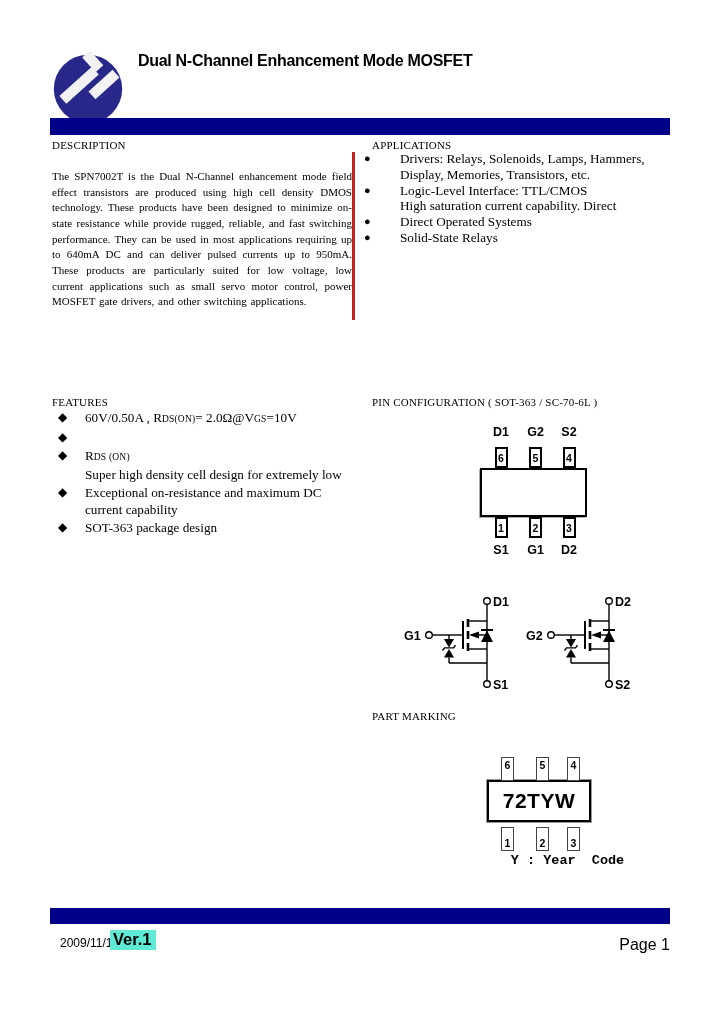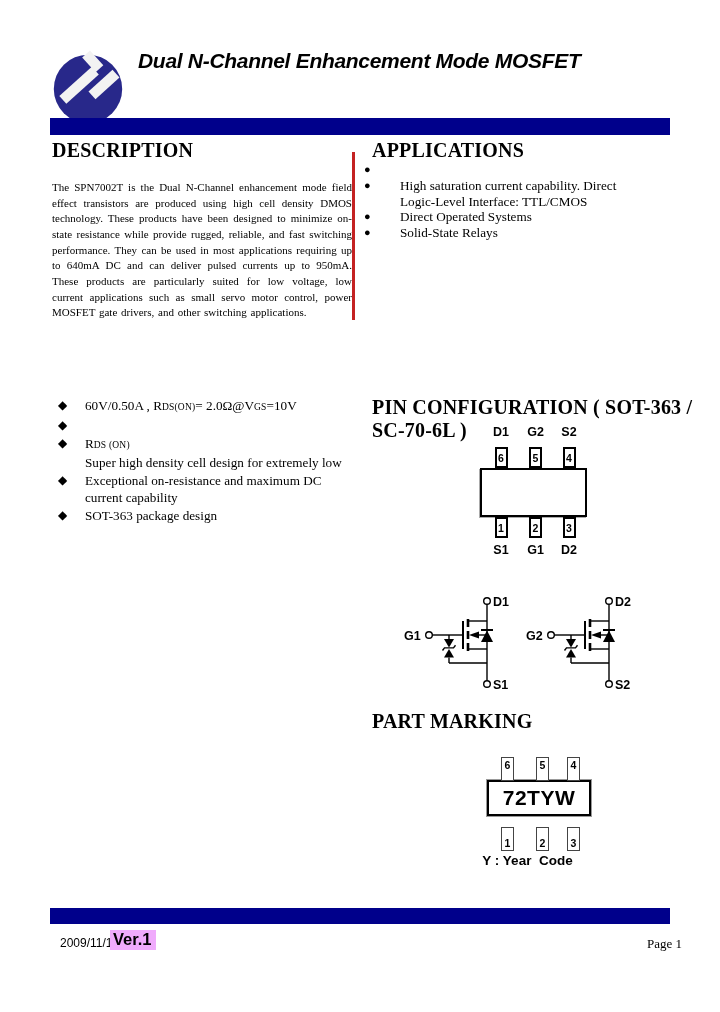--- a/index.html
+++ b/index.html
@@ -6,27 +6,27 @@
   html,body { background:#fff; }
   .page {
     position:relative; width:720px; height:1012px; background:#fff;
     font-family:"Liberation Serif", serif; color:#000; overflow:hidden;
   }
   
   .logo { position:absolute; left:50px; top:50px; width:76px; height:76px; }
   .titleblock { position:absolute; left:138px; top:48px; width:540px;
     font-family:"Liberation Sans", sans-serif; }
   .part-number { font-size:30px; font-weight:bold; line-height:34px; letter-spacing:0.5px; }
-  .subtitle { font-size:21px; font-weight:bold; line-height:25px; letter-spacing:-0.3px;font-style:italic; }
+  .subtitle { font-size:16px; font-weight:bold; line-height:25px; letter-spacing:-0.3px; }
   .navy-bar { position:absolute; left:50px; width:620px; height:17px; }
   .navy-bar.top { top:118px; }
   .navy-bar.bottom { top:908px; height:16px; }
   
-  .sec-heading { font-family:"Liberation Serif", serif; font-weight:bold;
-    font-size:20px; letter-spacing:0.2px; }
+  .sec-heading { font-family:"Liberation Serif", serif; font-weight:normal;
+    font-size:11px; letter-spacing:0.2px; }
   
   .desc-col { position:absolute; left:52px; top:139px; width:300px; }
   .desc-body { margin-top:18px; font-size:11px; line-height:15.65px;
     text-align:justify; word-spacing:1px; }
   
   .rev-bar { position:absolute; left:352px; top:152px; width:3px; height:168px; background:#c42222; }
   
   .apps-col { position:absolute; left:362px; top:139px; width:302px; }
   .apps-col .sec-heading { margin-left:10px; }
   .bullet-row { display:flex; align-items:flex-start; font-size:13.2px; line-height:15.8px; }
@@ -57,32 +57,32 @@
   .schem .med { stroke-width:2; }
   .schem text { font-family:"Liberation Sans", sans-serif; font-weight:bold;
     font-size:12.5px; fill:#000; stroke:none; }
   
   .pm-heading { position:absolute; left:372px; top:710px; }
   .partmark { position:absolute; left:487px; top:757px; width:104px; height:94px;
     font-family:"Liberation Sans", sans-serif; }
   .partmark .pin-box { height:24px; border:1.5px solid #444; }
   .partmark .pin-box.num-top { align-items:flex-start; padding-top:1px; }
   .partmark .pin-box.num-bottom { align-items:flex-end; padding-bottom:1px; }
-  .partmark .pkg-body { left:0; top:23px; width:104px; height:36px;
+  .partmark .pkg-body { left:0; top:23px; width:104px; height:42px;
     border:2.5px solid #000; outline:1px solid #999;
     display:flex; align-items:center; justify-content:center; }
   .marking-text { font-size:21px; font-weight:bold; letter-spacing:0.5px; }
-  .pm-notes { position:absolute; left:420px; top:852px; width:215px; text-align:center;
-    font-family:Liberation Sans, sans-serif; font-weight:bold; font-size:13.5px; line-height:17px; }
+  .pm-notes { position:absolute; left:460px; top:852px; width:215px; text-align:center;
+    font-family:Liberation Mono, monospace; font-weight:bold; font-size:13.5px; line-height:17px; }
   .pm-notes div { white-space:pre; }
   
   .footer-date { position:absolute; left:60px; top:936px; font-family:"Liberation Sans", sans-serif; font-size:12px; }
   .footer-ver { position:absolute; left:110px; top:930px; font-family:"Liberation Sans", sans-serif;
     font-size:16.5px; font-weight:bold; background:#c9c9c9; padding:0 4px 1px 3px; }
-  .footer-page { position:absolute; right:38px; top:936px; font-family:Liberation Serif, serif; font-size:13px; }
+  .footer-page { position:absolute; right:50px; top:936px; font-family:Liberation Sans, sans-serif; font-size:16px; }
 </style>
 </head>
 <body>
 
 <div class="page">
 
   <svg class="logo" viewBox="0 0 80 80">
     <circle cx="40" cy="41" r="36" fill="#28288a"></circle>
     <g transform="rotate(-42 40 40)" fill="#f2f2f2">
       <rect x="12" y="26" width="46" height="11"></rect>
@@ -100,44 +100,49 @@
     <div class="desc-body">The SPN7002T is the Dual N-Channel enhancement mode field effect transistors are produced using high cell density DMOS technology. These products have been designed to minimize on-state resistance while provide rugged, reliable, and fast switching performance. They can be used in most applications requiring up to 640mA DC and can deliver pulsed currents up to 950mA. These products are particularly suited for low voltage, low current applications such as small servo motor control, power MOSFET gate drivers, and other switching applications.</div>
   </div>
 
   <div class="rev-bar" style="background: rgb(196, 34, 34);"></div>
 
   <div class="apps-col">
     <div class="sec-heading">APPLICATIONS</div>
     <div>
         <div class="bullet-row">
           <span class="bullet-glyph">●</span>
-        </div>
-        <div class="bullet-row">
-          <span class="bullet-glyph">●</span>
-          <div class="bullet-text">
+          <div class="bullet-text">
+            <div>Drivers: Relays, Solenoids, Lamps, Hammers,</div>
+            <div>Display, Memories, Transistors, etc.</div>
+          </div>
+        </div>
+        <div class="bullet-row">
+          <span class="bullet-glyph">●</span>
+          <div class="bullet-text">
+            <div>Logic-Level Interface: TTL/CMOS</div>
             <div>High saturation current capability. Direct</div>
-            <div>Logic-Level Interface: TTL/CMOS</div>
           </div>
         </div>
         <div class="bullet-row">
           <span class="bullet-glyph">●</span>
           <div class="bullet-text">
             <div>Direct Operated Systems</div>
           </div>
         </div>
         <div class="bullet-row">
           <span class="bullet-glyph">●</span>
           <div class="bullet-text">
             <div>Solid-State Relays</div>
           </div>
         </div>
       </div>
   </div>
 
   <div class="feat-col">
+    <div class="sec-heading">FEATURES</div>
     <div>
         <div class="feat-row">
           <span class="feat-glyph">◆</span>
           <div class="feat-text">
             <div><span>60V/0.50A , R</span><span class="subsc">DS(ON)</span><span>= 2.0Ω@V</span><span class="subsc">GS</span><span>=10V</span></div>
           </div>
         </div>
         <div class="feat-row">
           <span class="feat-glyph">◆</span>
         </div>
@@ -245,16 +250,16 @@
       <div class="pin-box num-bottom" style="left: 14px; top: 70px;">1</div>
       <div class="pin-box num-bottom" style="left: 49px; top: 70px;">2</div>
       <div class="pin-box num-bottom" style="left: 80px; top: 70px;">3</div>
     </div>
   <div class="pm-notes">
       <div>Y : Year  Code</div>
     </div>
 
   <div class="navy-bar bottom" style="background: rgb(0, 0, 139);"></div>
   <div class="footer-date">2009/11/10</div>
-  <div class="footer-ver" style="background: #f0abfc;">Ver.1</div>
+  <div class="footer-ver" style="background: #5eead4;">Ver.1</div>
   <div class="footer-page">Page 1</div>
 
 </div>
 
 </body></html>

